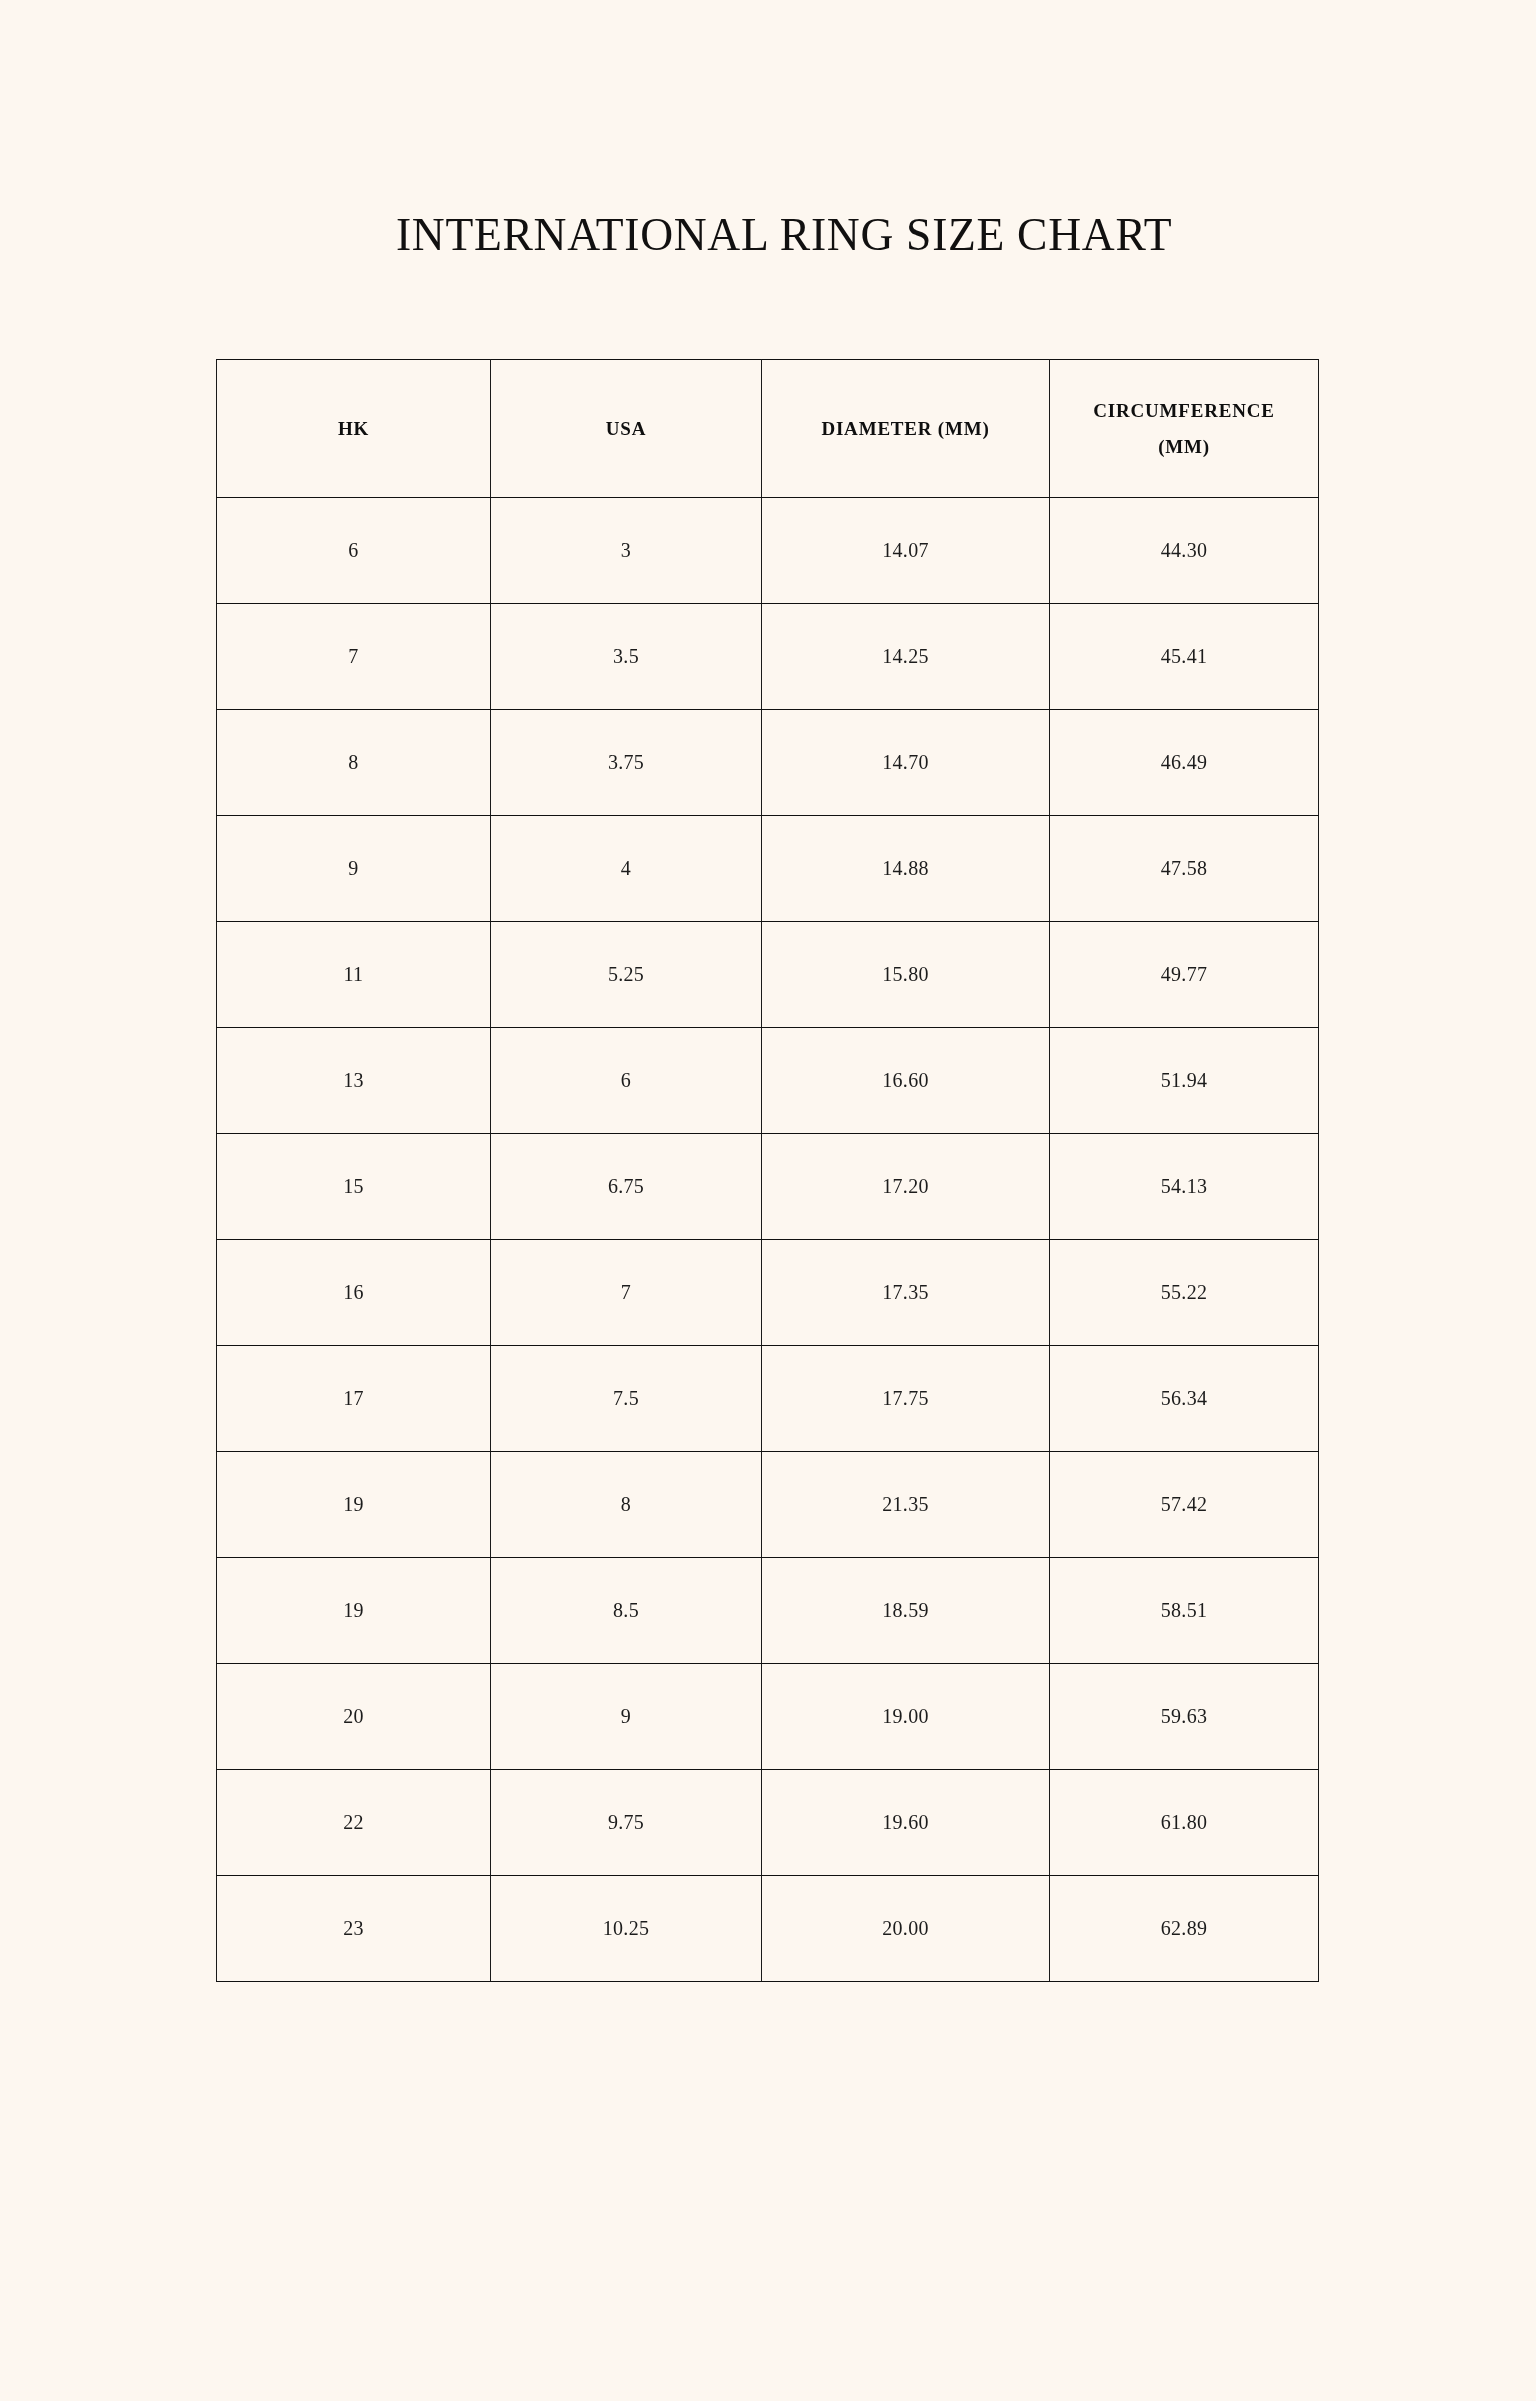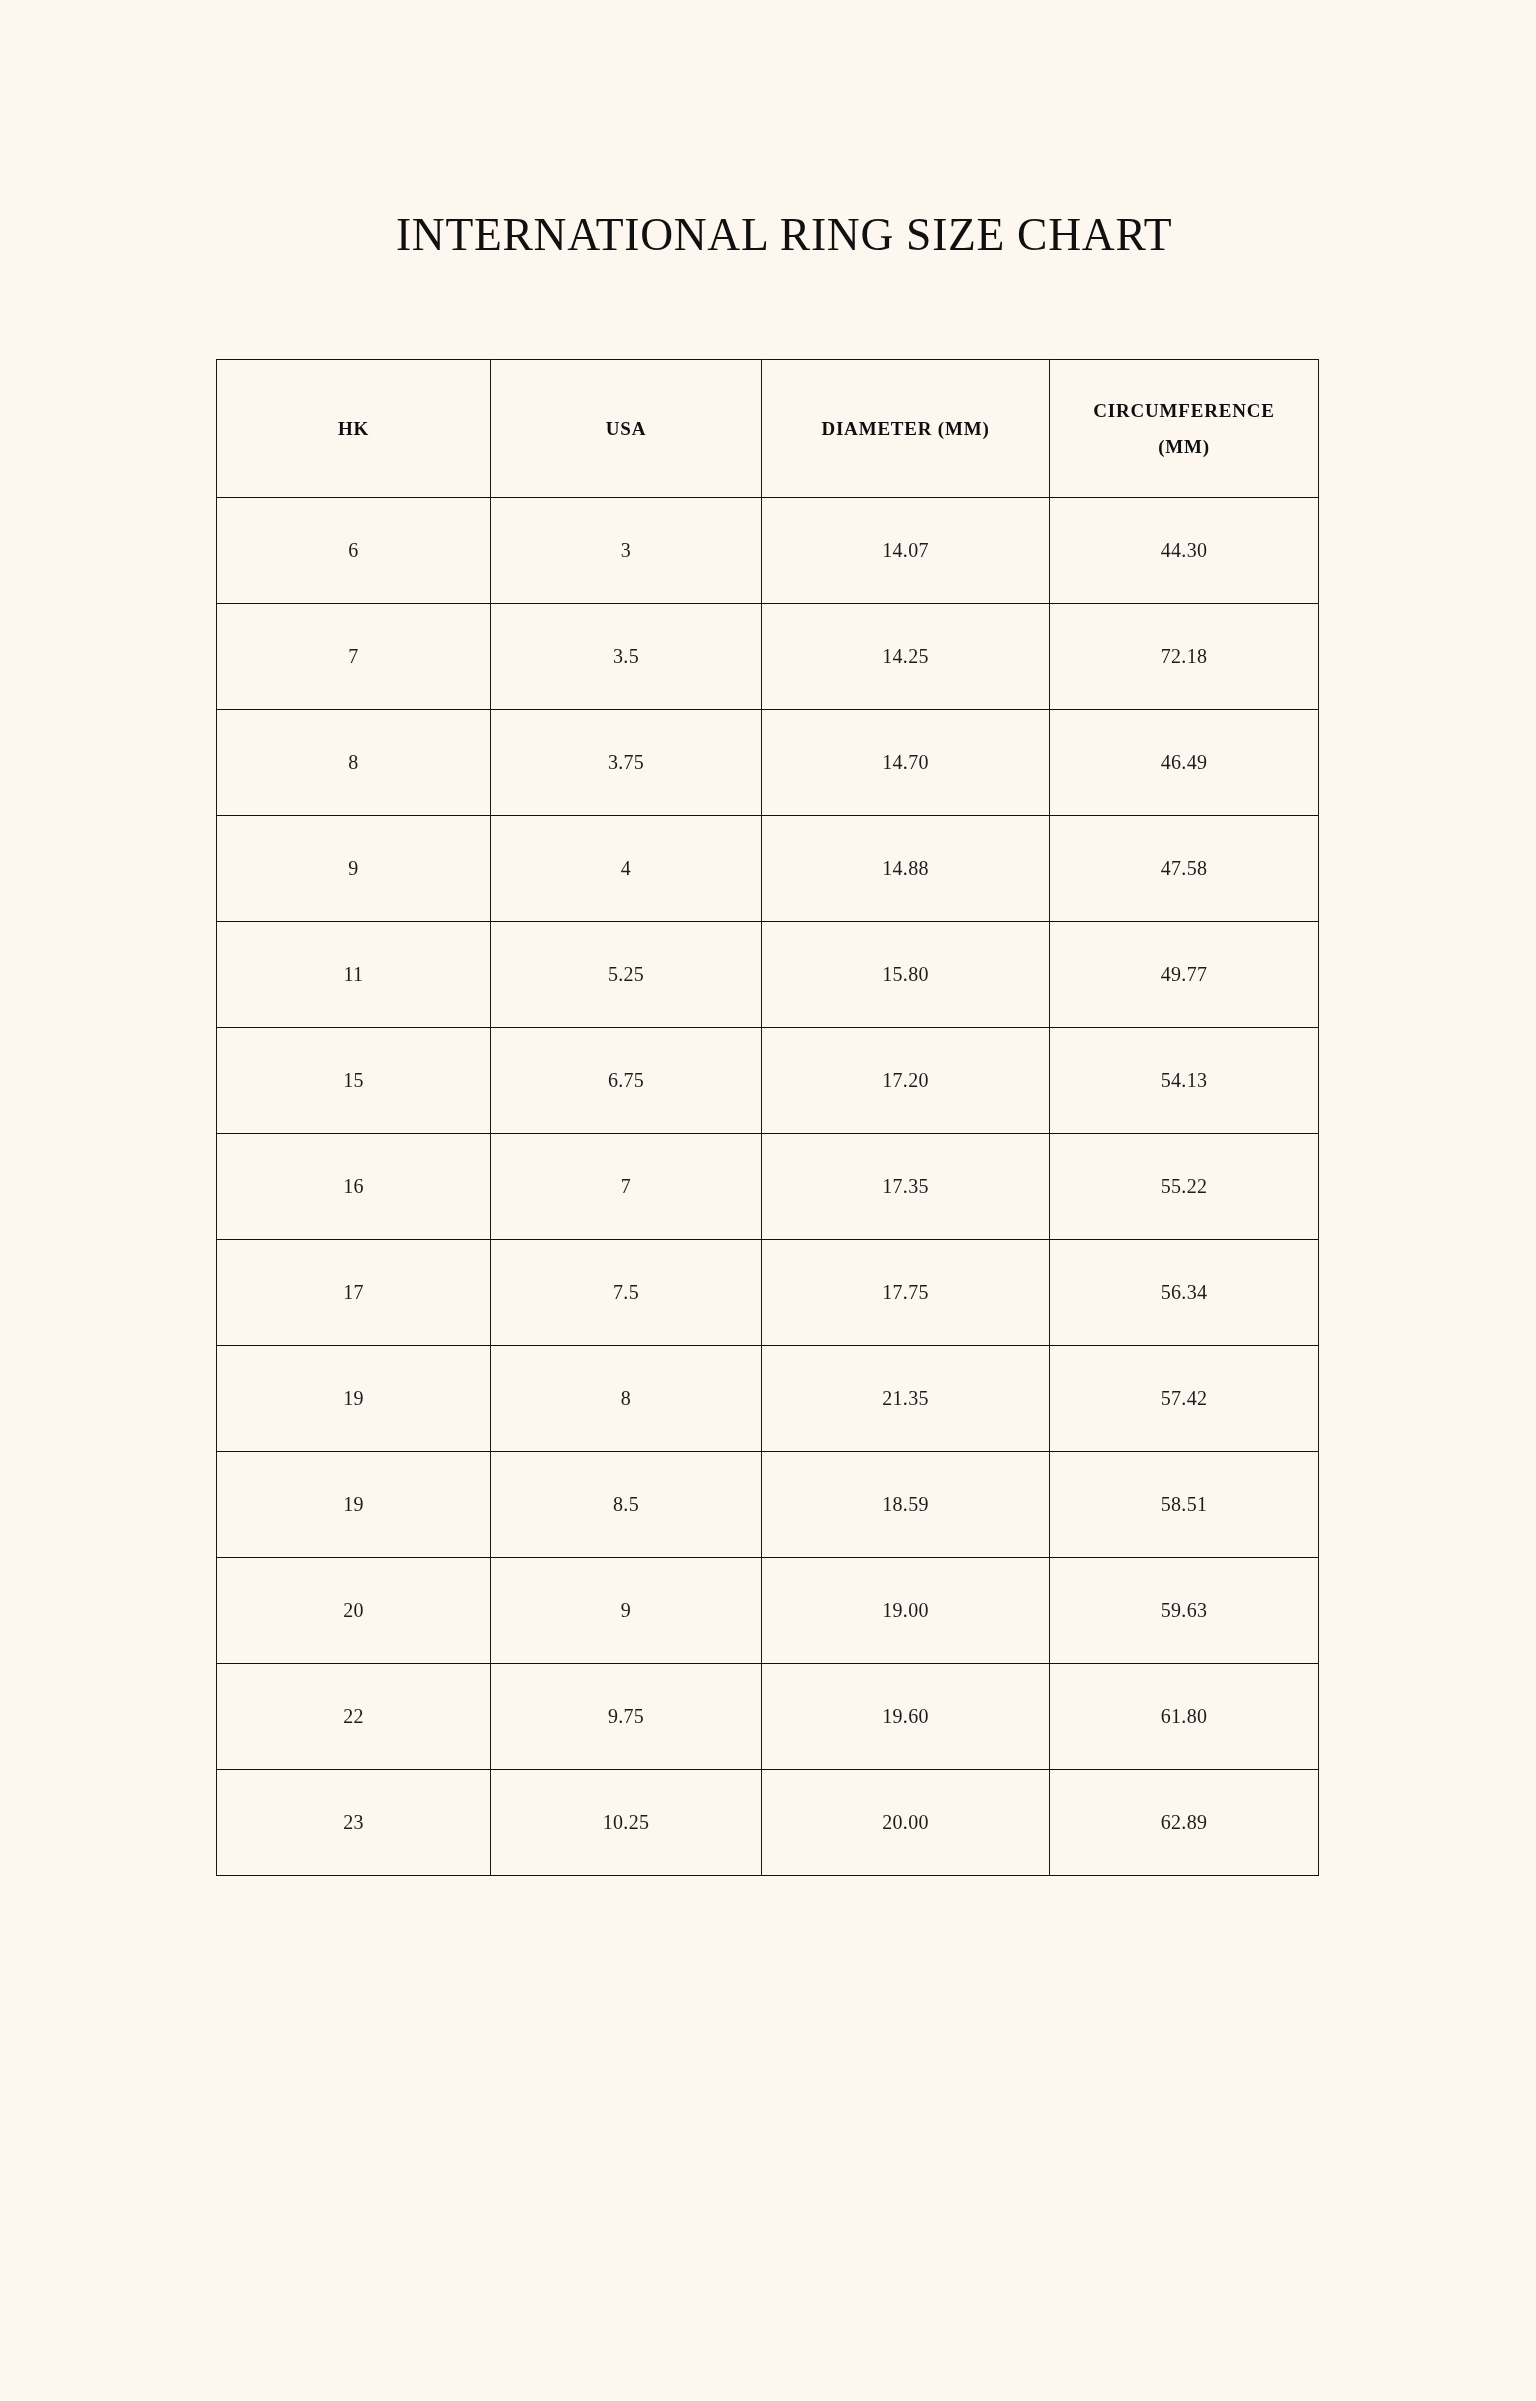--- a/index.html
+++ b/index.html
@@ -135,41 +135,47 @@
           <tr>
             <td>6</td>
             <td>3</td>
             <td>14.07</td>
             <td>44.30</td>
           </tr>
           <tr>
             <td>7</td>
             <td>3.5</td>
             <td>14.25</td>
-            <td>72.18</td>
+            <td>45.41</td>
           </tr>
           <tr>
             <td>8</td>
             <td>3.75</td>
             <td>14.70</td>
             <td>46.49</td>
           </tr>
           <tr>
             <td>9</td>
             <td>4</td>
             <td>14.88</td>
             <td>47.58</td>
           </tr>
           <tr>
             <td>11</td>
             <td>5.25</td>
             <td>15.80</td>
             <td>49.77</td>
           </tr>
           <tr>
+            <td>13</td>
+            <td>6</td>
+            <td>16.60</td>
+            <td>51.94</td>
+          </tr>
+          <tr>
             <td>15</td>
             <td>6.75</td>
             <td>17.20</td>
             <td>54.13</td>
           </tr>
           <tr>
             <td>16</td>
             <td>7</td>
             <td>17.35</td>
             <td>55.22</td>

